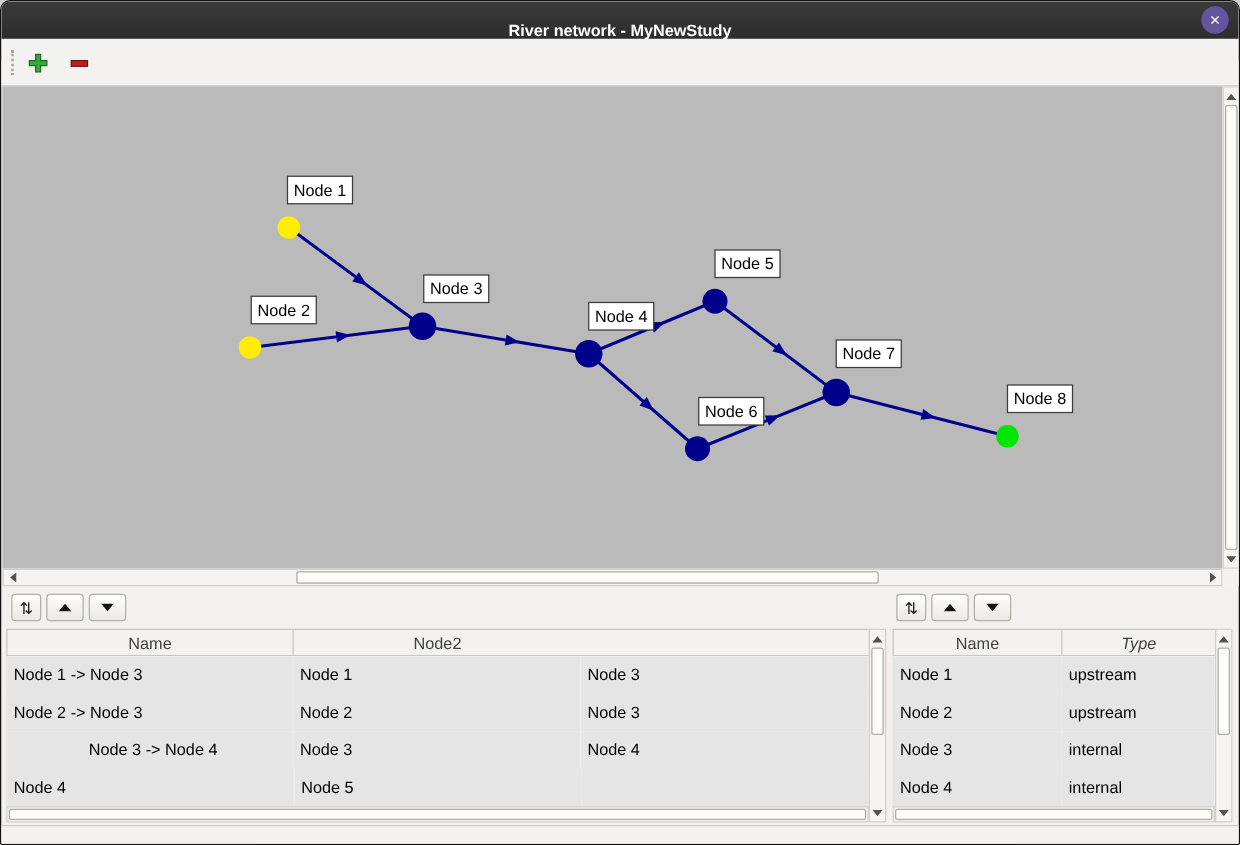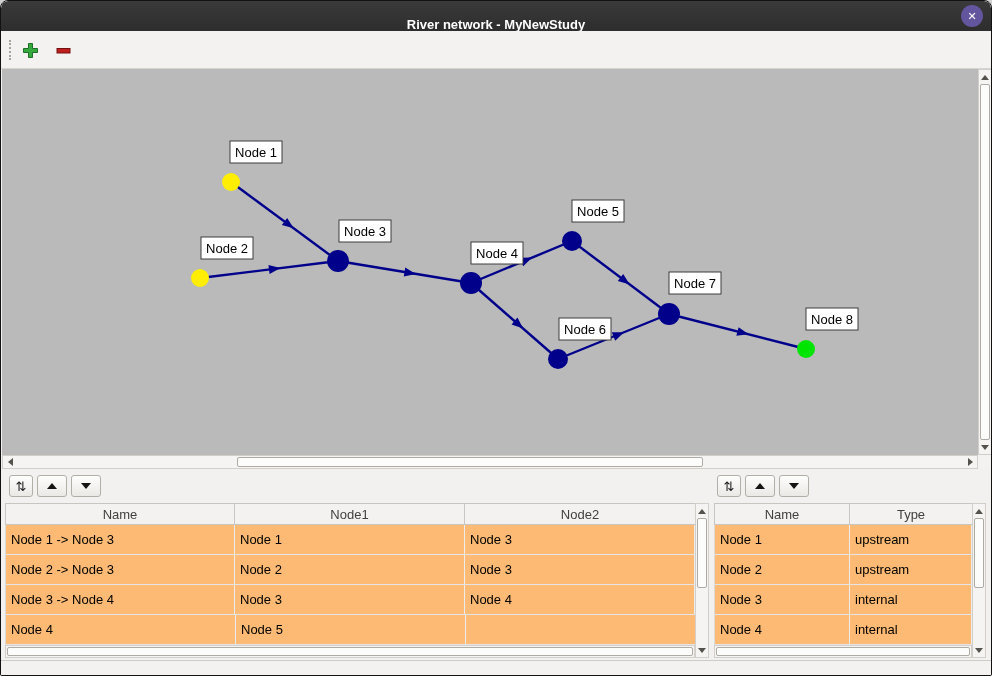--- a/index.html
+++ b/index.html
@@ -29,21 +29,21 @@
   
   .btn{position:absolute;height:22px;border:1px solid #b2afa9;border-radius:3px;background:linear-gradient(#fdfdfc,#ebe9e6);display:flex;align-items:center;justify-content:center;cursor:pointer;font-size:13px;color:#1c1c1c;}
   .btri-up{width:0;height:0;border-left:5px solid transparent;border-right:5px solid transparent;border-bottom:6px solid #141414;}
   .btri-down{width:0;height:0;border-left:5px solid transparent;border-right:5px solid transparent;border-top:6px solid #141414;}
   
   .table{position:absolute;}
   .thead{position:absolute;top:0;left:0;height:22px;border:1px solid #c8c6c2;background:#f3f2f1;display:flex;}
   .thcell{height:100%;display:flex;align-items:center;justify-content:center;font-size:13px;color:#404040;border-right:1px solid #c8c6c2;}
   .thcell:last-child{border-right:none;}
   .tbody{position:absolute;left:0;top:22px;background:#ffffff;border-left:1px solid #dddbd8;overflow:hidden;}
-  .trow{display:flex;height:30px;border-bottom:1px solid #e5e5e5;background:#fdba74;}
+  .trow{display:flex;height:30px;border-bottom:1px solid #e5e5e5;background:#e5e5e5;}
   .tcell{height:100%;line-height:29px;padding-left:5px;font-size:13px;color:#000;border-right:1px solid #ececec;overflow:hidden;white-space:nowrap;}
   #statusbar{position:absolute;left:0;top:659px;width:100%;height:16px;background:#f3f2f0;border-top:1px solid #cfccc8;}
 </style>
 </head>
 <body>
 
 <div id="window">
 
   <div id="titlebar">
     <span id="title">River network - MyNewStudy</span>
@@ -164,36 +164,35 @@
   <div class="btn" style="left:744px;top:474px;width:30px;">
     <div class="btri-up"></div>
   </div>
   <div class="btn" style="left:778px;top:474px;width:30px;">
     <div class="btri-down"></div>
   </div>
 
   <div class="table" style="left:4px;top:502px;width:704px;height:155px;">
     <div class="thead" style="width:691px;" id="ltable-head">
         <div class="thcell" style="width: 229px;">Name</div>
-        <div class="thcell" style="width: 230px;">Node1</div>
         <div class="thcell" style="width: 230px;">Node2</div>
       </div>
     <div class="tbody" style="width:690px;height:120px;" id="ltable-body">
         <div class="trow">
           <div class="tcell" style="width: 229px;">Node 1 -&gt; Node 3</div>
           <div class="tcell" style="width: 230px;">Node 1</div>
           <div class="tcell" style="width: 230px;">Node 3</div>
         </div>
         <div class="trow">
           <div class="tcell" style="width: 229px;">Node 2 -&gt; Node 3</div>
           <div class="tcell" style="width: 230px;">Node 2</div>
           <div class="tcell" style="width: 230px;">Node 3</div>
         </div>
         <div class="trow">
-          <div class="tcell" style="width: 229px;">Node 3 -&gt; Node 4</div>
+          <div class="tcell" style="width: 229px; text-align: center;">Node 3 -&gt; Node 4</div>
           <div class="tcell" style="width: 230px;">Node 3</div>
           <div class="tcell" style="width: 230px;">Node 4</div>
         </div>
         <div class="trow">
           <div class="tcell" style="width: 230px;">Node 4</div>
           <div class="tcell" style="width: 230px;">Node 5</div>
         </div>
       </div>
     <div class="sb" style="left:690px;top:0;width:14px;height:155px;">
       <div class="sb-btn" style="left:0;top:0;width:12px;height:14px;">
@@ -205,21 +204,21 @@
         </div>
     </div>
     <div class="sb" style="left:0;top:142px;width:690px;height:13px;">
       <div class="sb-thumb" style="left:1px;top:1px;width:686px;height:9px;"></div>
     </div>
   </div>
 
   <div class="table" style="left:713px;top:502px;width:272px;height:155px;">
     <div class="thead" style="width:259px;" id="rtable-head">
         <div class="thcell" style="width: 135px;">Name</div>
-        <div class="thcell" style="width: 122px;">Type</div>
+        <div class="thcell" style="width: 122px; font-style: italic;">Type</div>
       </div>
     <div class="tbody" style="width:258px;height:120px;" id="rtable-body">
         <div class="trow">
           <div class="tcell" style="width: 135px;">Node 1</div>
           <div class="tcell" style="width: 122px;">upstream</div>
         </div>
         <div class="trow">
           <div class="tcell" style="width: 135px;">Node 2</div>
           <div class="tcell" style="width: 122px;">upstream</div>
         </div>

